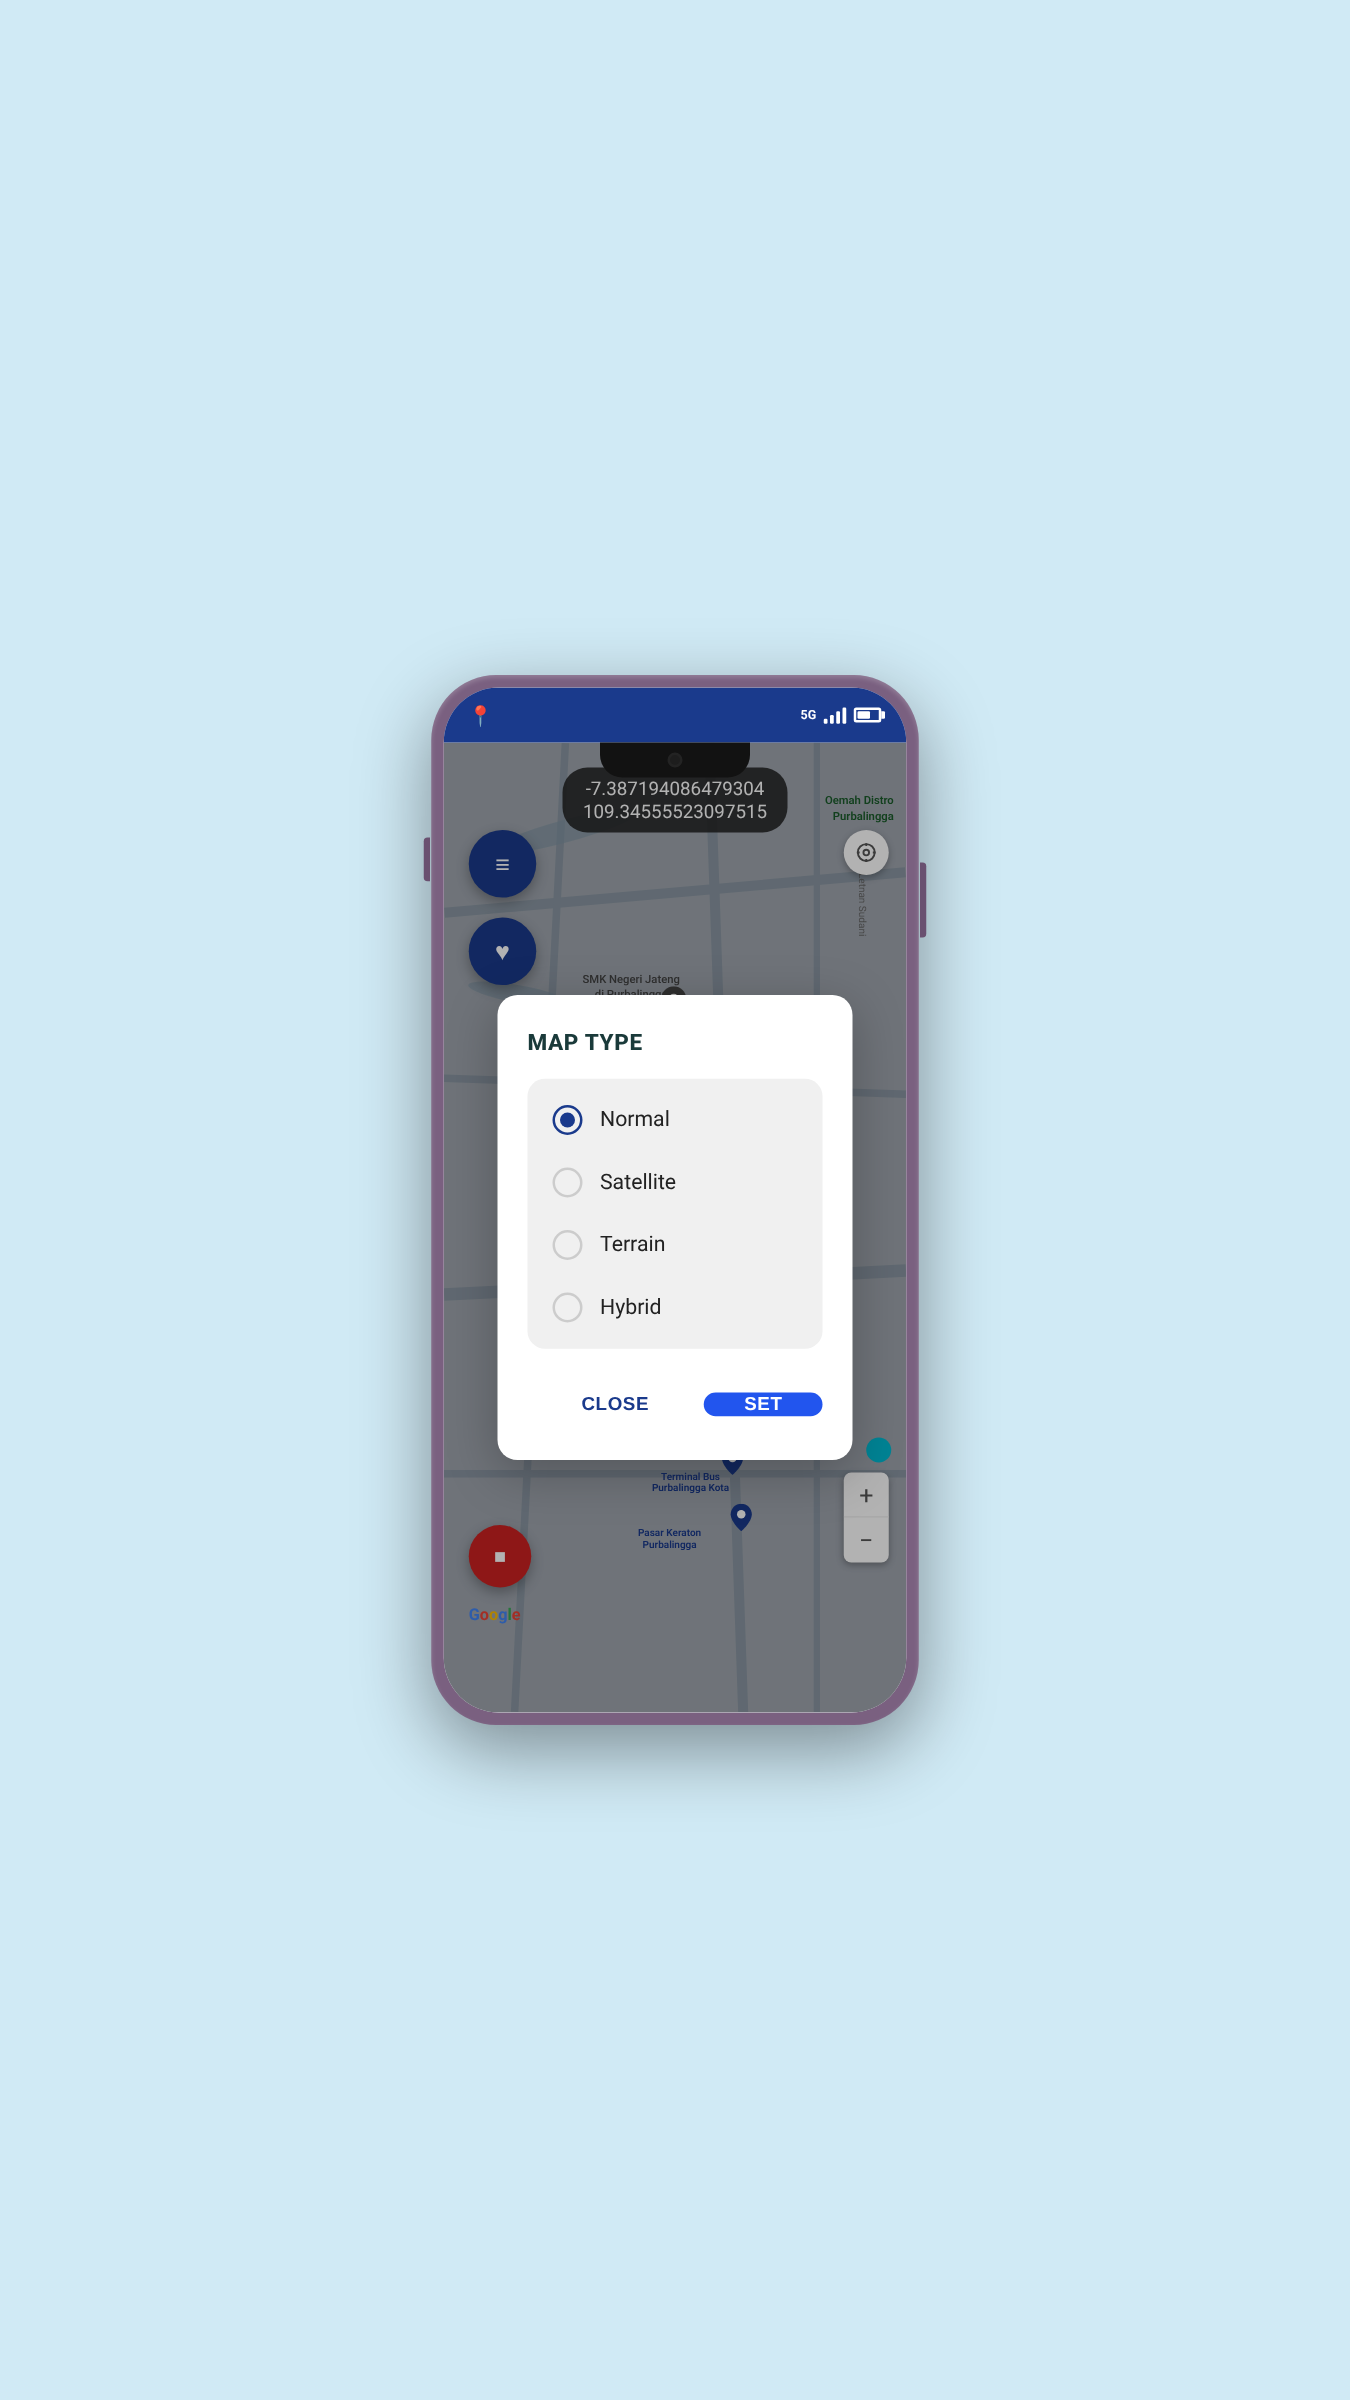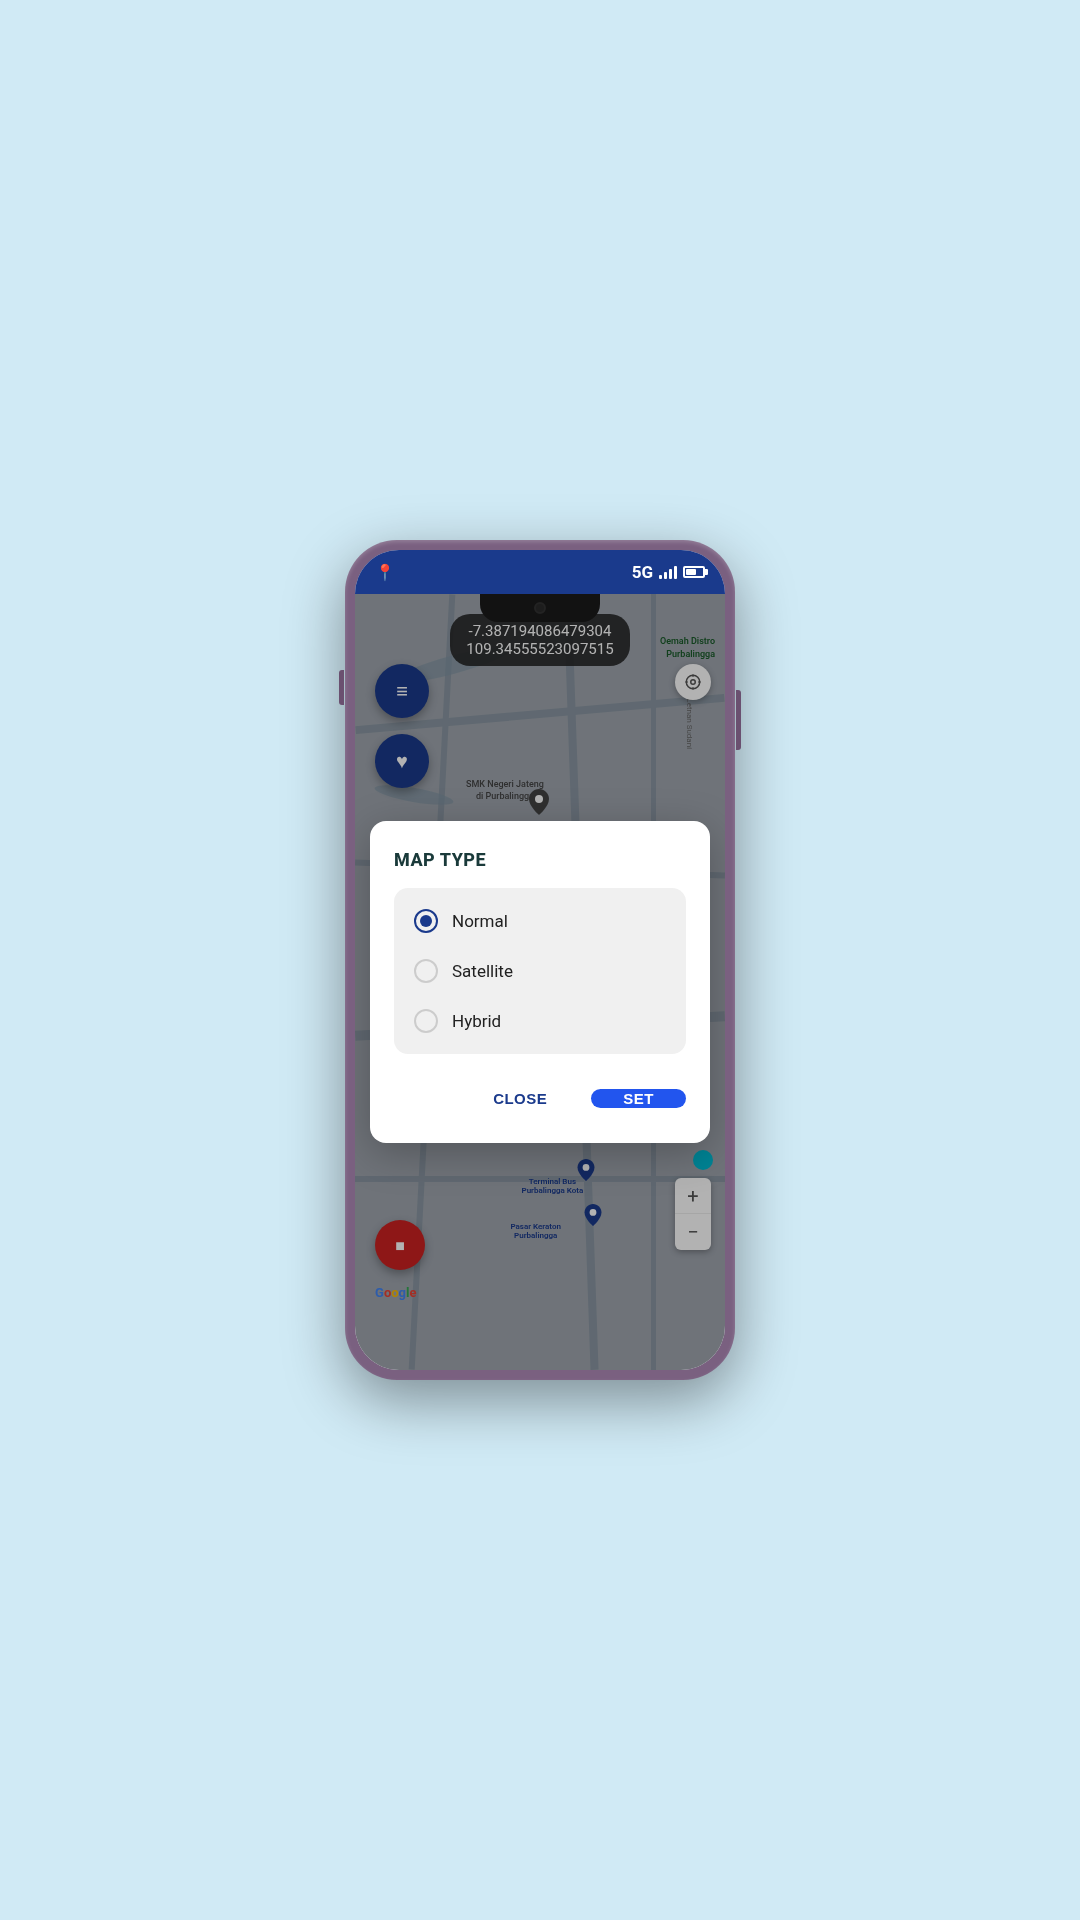--- a/index.html
+++ b/index.html
@@ -336,21 +336,21 @@
       z-index: 100;
       display: flex;
       align-items: center;
       justify-content: center;
     }
 
     .dialog {
       background: white;
       border-radius: 16px;
       padding: 28px 24px 22px;
-      width: 340px;
+      width: 284px;
       box-shadow: 0 10px 40px rgba(0,0,0,0.25);
     }
 
     .dialog-title {
       font-size: 18px;
       font-weight: 800;
       color: #1a3a3a;
       margin-bottom: 18px;
       letter-spacing: 0.5px;
     }
@@ -430,21 +430,21 @@
       background: #2255ee;
       border: none;
       border-radius: 10px;
       cursor: pointer;
       letter-spacing: 0.5px;
       text-transform: uppercase;
     }
 
     
     .badge-5g {
-      font-size: 17px;
+      font-size: 10px;
       font-weight: bold;
       color: white;
       text-align: center;
     }
 
     
     .ml-smk {
       position: absolute;
       top: 185px;
       left: 30%;
@@ -675,20 +675,24 @@
                 <div class="radio-inner"></div>
               </div>
               <span class="radio-label">Normal</span>
             </div>
 
             <div class="radio-item">
               <div class="radio-circle"></div>
               <span class="radio-label">Satellite</span>
             </div>
 
+            <div class="radio-item">
+              <div class="radio-circle"></div>
+              <span class="radio-label">Terrain</span>
+            </div>
 
             <div class="radio-item">
               <div class="radio-circle"></div>
               <span class="radio-label">Hybrid</span>
             </div>
 
           </div>
 
           <div class="dialog-buttons">
             <button class="btn-close">CLOSE</button>

